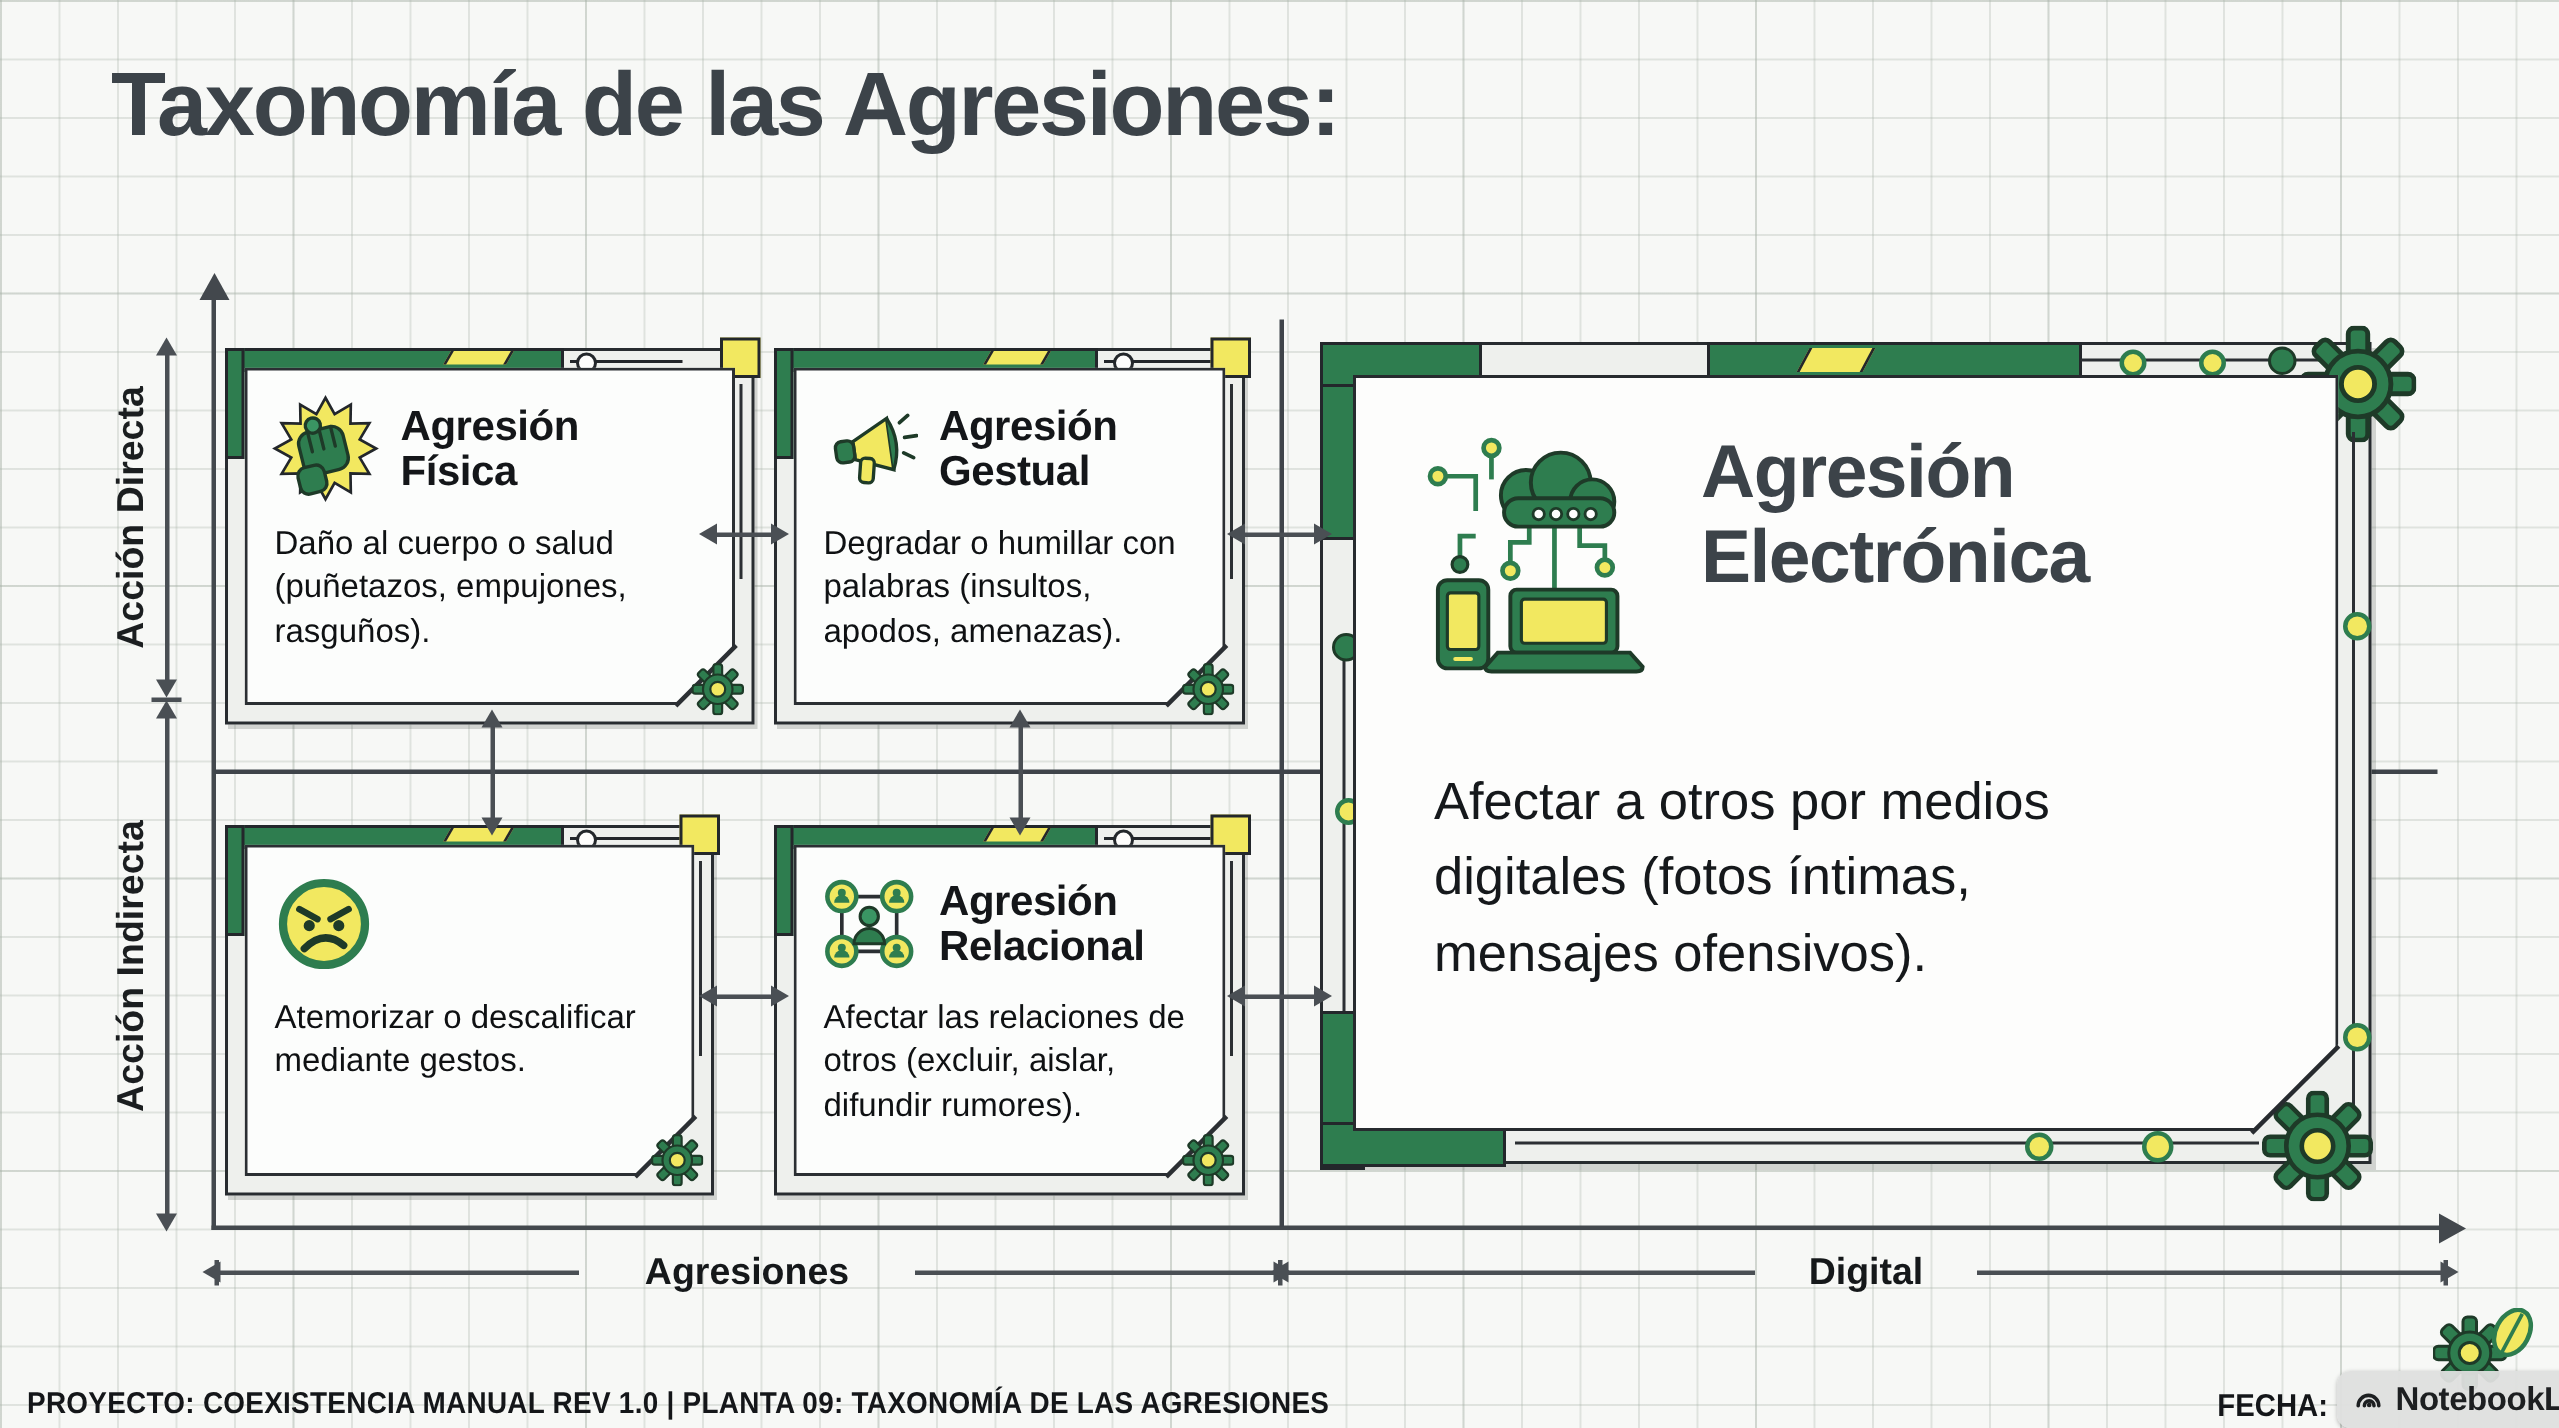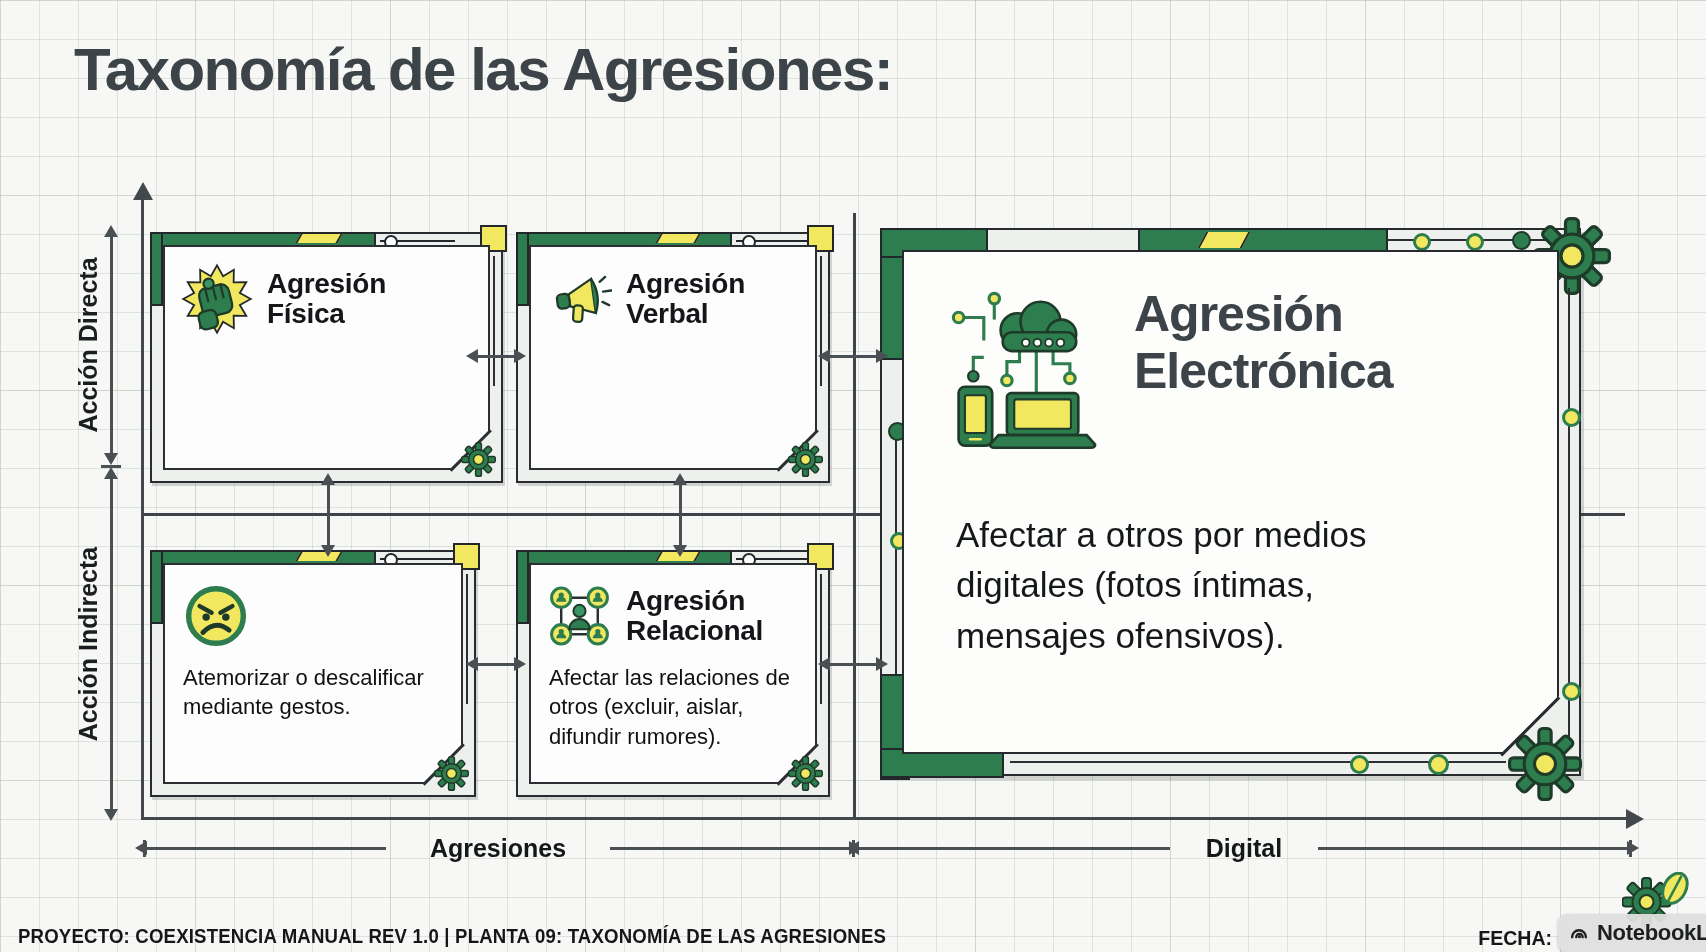--- a/index.html
+++ b/index.html
@@ -151,20 +151,21 @@
           <polygon points="62,32 52.3,37.4 58,47 46.8,46.8 47,58 37.4,52.3 32,62 26.6,52.3 17,58 17.2,46.8 6,47 11.7,37.4 2,32 11.7,26.6 6,17 17.2,17.2 17,6 26.6,11.7 32,2 37.4,11.7 47,6 46.8,17.2 58,17 52.3,26.6" fill="#f2e860" stroke="#23272b" stroke-width="1.6"></polygon>
           <g transform="rotate(-14 32 32)">
             <rect x="17" y="20" width="27" height="26" rx="7" fill="#2e7d4f" stroke="#1e3a28" stroke-width="2"></rect>
             <rect x="12" y="40" width="16" height="16" rx="5" fill="#2e7d4f" stroke="#1e3a28" stroke-width="2"></rect>
             <path d="M24 20 v12 M31 20 v12 M38 20 v12" stroke="#1e3a28" stroke-width="2" fill="none" stroke-linecap="round"></path>
             <circle cx="28" cy="17" r="4.5" fill="#3a9563" stroke="#1e3a28" stroke-width="2"></circle>
           </g>
         </svg>
         <div class="card-title">Agresión Física</div>
       </div>
+      <div class="card-body" style="max-width:272px;">Daño al cuerpo o salud (puñetazos, empujones, rasguños).</div>
     </div>
     <div class="cut-line"></div>
     <svg class="gear-sm">
         <use href="#gear"></use>
       </svg>
   </div>
 
   <div class="abs card" style="left:516px;top:232px;width:310px;height:247px;">
     <div class="deco-top-bar" style="width:212px;"></div>
     <div class="deco-skew" style="left:140px;width:36px;"></div>
@@ -177,22 +178,23 @@
       <div class="card-head">
         <svg width="72" height="72" viewBox="0 0 64 64">
           <g transform="rotate(-8 32 32)">
             <polygon points="22,26 46,14 46,48 22,38" fill="#f2e860" stroke="#1e3a28" stroke-width="2.2"></polygon>
             <path d="M46 14 q8 17 0 34" fill="#2e7d4f" stroke="#1e3a28" stroke-width="2.2"></path>
             <rect x="10" y="25" width="12" height="14" rx="4" fill="#2e7d4f" stroke="#1e3a28" stroke-width="2.2"></rect>
             <rect x="24" y="38" width="9" height="16" rx="3" fill="#f2e860" stroke="#1e3a28" stroke-width="2.2" transform="rotate(12 28 46)"></rect>
             <path d="M54 18 l6 -4 M56 28 h8 M54 38 l6 4" stroke="#1e3a28" stroke-width="2.4" stroke-linecap="round"></path>
           </g>
         </svg>
-        <div class="card-title">Agresión Verbal</div>
+        <div class="card-title">Agresión Gestual</div>
       </div>
+      <div class="card-body" style="max-width:262px;">Degradar o humillar con palabras (insultos, apodos, amenazas).</div>
     </div>
     <div class="cut-line"></div>
     <svg class="gear-sm">
         <use href="#gear"></use>
       </svg>
   </div>
 
   <div class="abs card" style="left:150px;top:550px;width:322px;height:243px;">
     <div class="deco-top-bar" style="width:222px;"></div>
     <div class="deco-skew" style="left:146px;width:38px;"></div>

